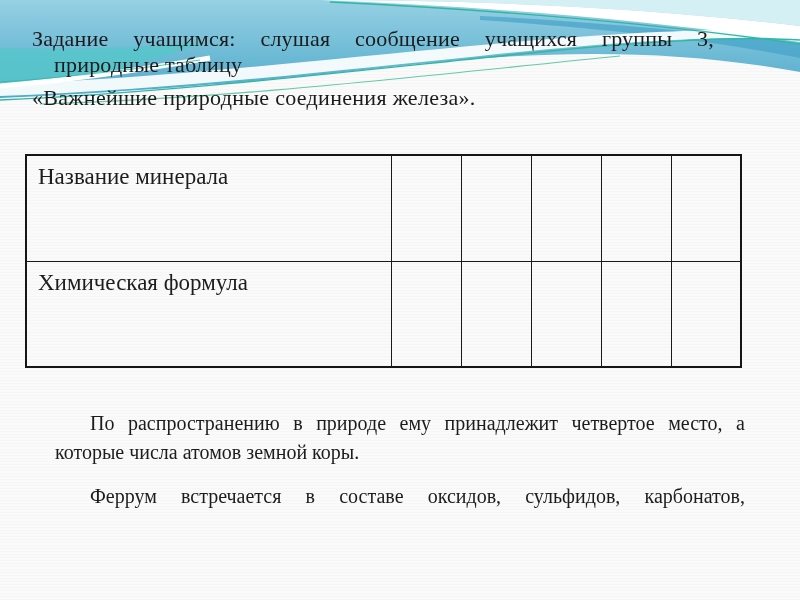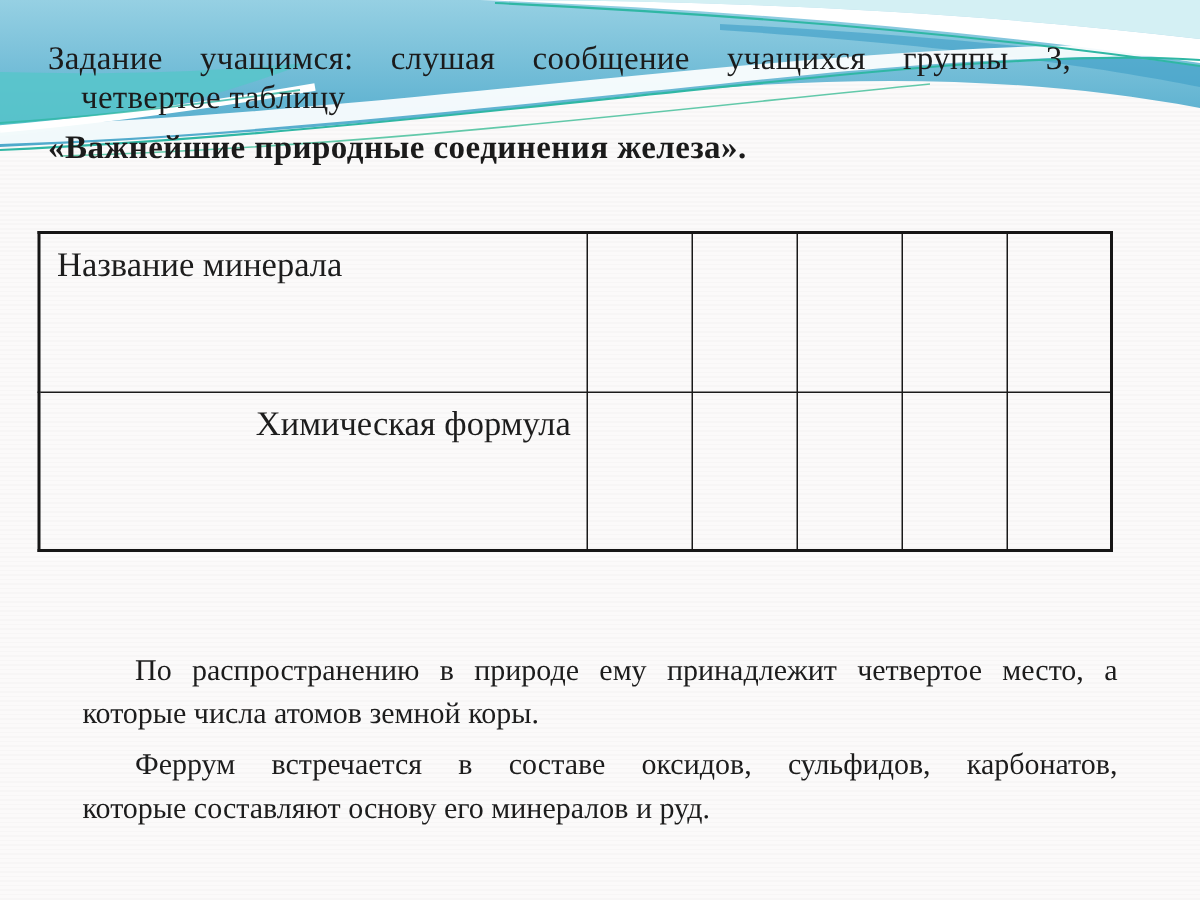--- a/index.html
+++ b/index.html
@@ -16,45 +16,45 @@
   .wave{position:absolute;top:0;left:0;width:800px;height:140px;display:block;}
 
   
   .title{
     position:absolute;left:32px;top:26px;width:682px;
     font-size:22px;line-height:26px;color:#1b1b1b;
     letter-spacing:0.2px;
   }
   .jline{text-align:justify;text-align-last:justify;}
   .t2{padding-left:22px;}
-  .t3{font-weight:bold;margin-top:7px;letter-spacing:0.3px;}
+  .t3{font-weight:normal;margin-top:7px;letter-spacing:0.3px;}
 
   
   .mtable{
     position:absolute;left:25px;top:154px;
     border-collapse:collapse;table-layout:fixed;width:715px;
     background:transparent;
   }
   .mtable td{
     border:1.6px solid #1a1a1a;
     vertical-align:top;
     padding:8px 10px 0 11px;
     font-size:23px;line-height:26px;color:#1d1d1d;
   }
   .mtable{border:2.5px solid #161616;}
   .mtable tr.r1 td{height:97px;}
-  .mtable tr.r2 td{height:96px;text-align:right;}
+  .mtable tr.r2 td{height:96px;}
 
   
   .bodytext{
     position:absolute;left:55px;top:409px;width:690px;
     font-size:20px;line-height:28.5px;color:#1c1c1c;
   }
-  .ind{text-indent:35px;margin-top:24px;}
-  .pgap{margin-top:6px;}
+  .ind{text-indent:35px;}
+  .pgap{margin-top:16px;}
 </style>
 </head>
 <body>
 
 <div class="slide">
 
   <svg class="wave" viewBox="0 0 800 140" preserveAspectRatio="none" aria-hidden="true">
     <defs>
       <linearGradient id="gBand" x1="0" y1="0" x2="0" y2="1">
         <stop offset="0" stop-color="#96d0e3"></stop>
@@ -79,21 +79,21 @@
 
       <path d="M0,100 C180,92 360,70 540,52 C660,40 740,36 800,40" stroke="#2fb7a4" stroke-width="1.4" fill="none"></path>
       <path d="M40,104 C240,98 420,76 620,56" stroke="#3cbd96" stroke-width="1.1" fill="none" opacity="0.8"></path>
       <path d="M330,2 C500,10 660,24 800,44" stroke="#2fb7a4" stroke-width="1.4" fill="none"></path>
       <path d="M0,82 C60,78 130,70 200,60" stroke="#2fb7a4" stroke-width="1.2" fill="none" opacity="0.8"></path>
     </g>
   </svg>
 
   <div class="title">
     <div class="t1 jline">Задание учащимся: слушая сообщение учащихся группы 3,</div>
-    <div class="t2">четвертое таблицу</div>
+    <div class="t2">природные таблицу</div>
     <div class="t3">«Важнейшие природные соединения железа».</div>
   </div>
 
   <table class="mtable">
     <colgroup>
       <col style="width:365px">
       <col style="width:70px">
         <col style="width:70px">
         <col style="width:70px">
       <col style="width:70px">
@@ -116,16 +116,15 @@
         <td></td>
         <td></td>
       </tr>
     </tbody>
   </table>
 
   <div class="bodytext">
     <div class="jline ind">По распространению в природе ему принадлежит четвертое место, а</div>
     <div>которые числа атомов земной коры.</div>
     <div class="jline ind pgap">Феррум встречается  в составе оксидов, сульфидов, карбонатов,</div>
-    <div>которые составляют основу его минералов и руд.</div>
   </div>
 
 </div>
 
 </body></html>

